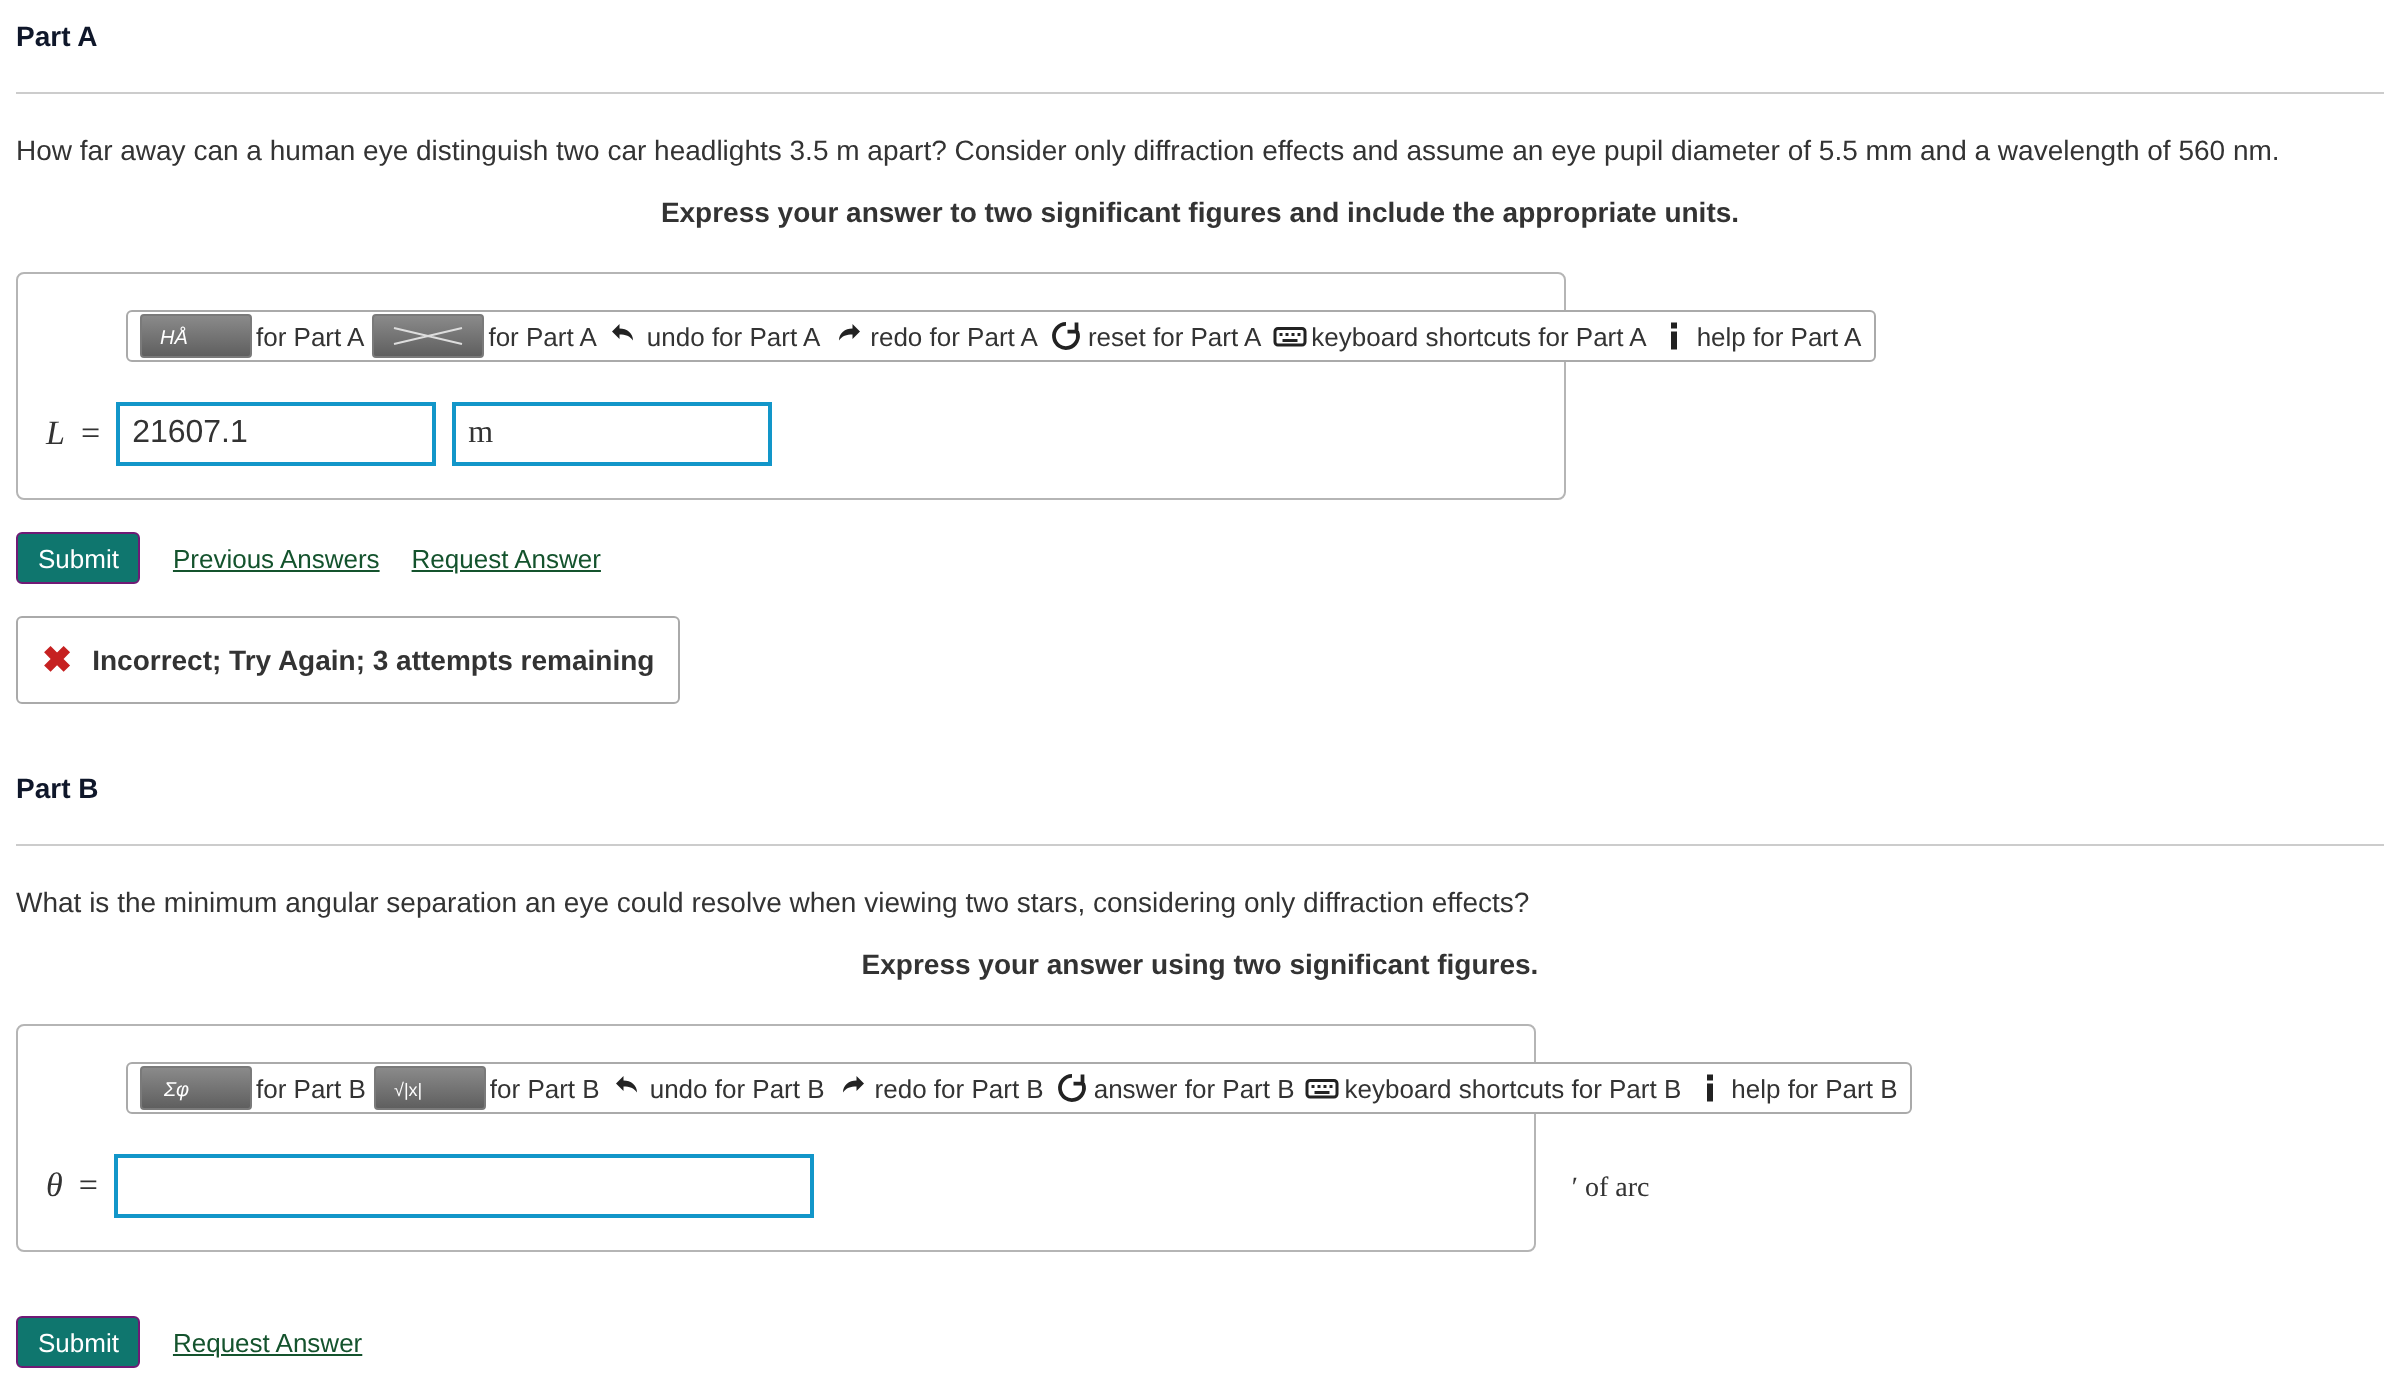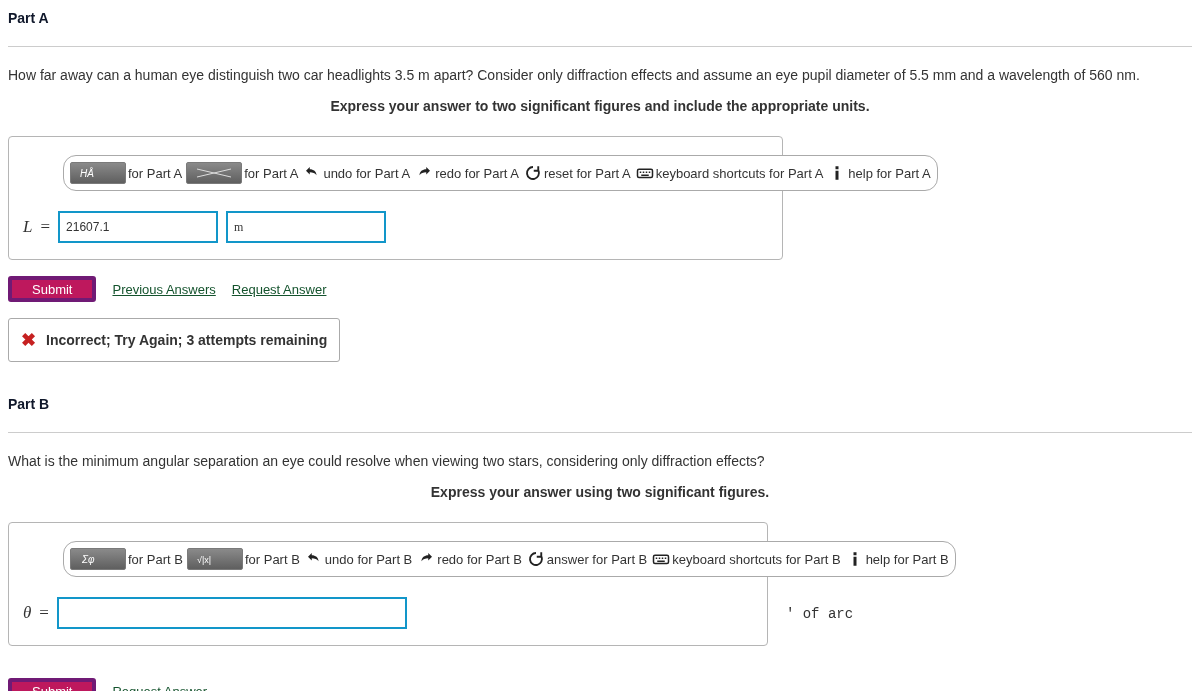--- a/index.html
+++ b/index.html
@@ -33,23 +33,23 @@
     }
     .answer-box {
       border: 1px solid #b5b5b5;
       border-radius: 4px;
       padding: 18px 14px 14px 14px;
       width: 775px;
       margin-bottom: 16px;
     }
     .toolbar {
       border: 1px solid #aaa;
-      border-radius: 13px;
-      display: inline-flex;
-      height: 36px;
+      border-radius: 3px;
+      display: inline-flex;
+      height: 26px;
       align-items: center;
       padding: 0 4px;
       margin: 0 0 20px 40px;
       background: #fff;
       font-size: 13px;
       color: #333;
     }
     .toolbar-item {
       display: inline-flex;
       align-items: center;
@@ -92,45 +92,45 @@
       color: #333;
     }
     .eq-sign {
       font-family: 'Times New Roman', Georgia, serif;
       font-size: 17px;
     }
     .value-input {
       border: 2px solid #1296c9;
       height: 32px;
       padding: 2px 6px;
-      font-size: 12px;
+      font-size: 16px;
       color: #333;
       font-family: Arial;
       outline: none;
     }
     .value-input.val { width: 160px; }
     .value-input.unit { width: 160px; font-family: Georgia, 'Times New Roman', serif; }
     .value-input.wide { width: 350px; }
     .unit-suffix {
-      font-family: Liberation Mono, monospace;
+      font-family: Liberation Serif, serif;
       margin-left: 14px;
     }
     .actions-row {
       display: flex;
       align-items: center;
       gap: 16px;
       margin-bottom: 16px;
     }
     .submit-btn {
-      background: #be185d;
+      background: #0f766e;
       color: #fff;
-      border: 4px solid #701a75;
+      border: 1px solid #701a75;
       border-radius: 3px;
       height: 26px;
-      padding: 0 20px;
+      padding: 0 10px;
       font-size: 13px;
       cursor: pointer;
     }
     .link {
       color: #14532d;
       text-decoration: underline;
       font-size: 13px;
       font-weight: normal;
       cursor: pointer;
     }

